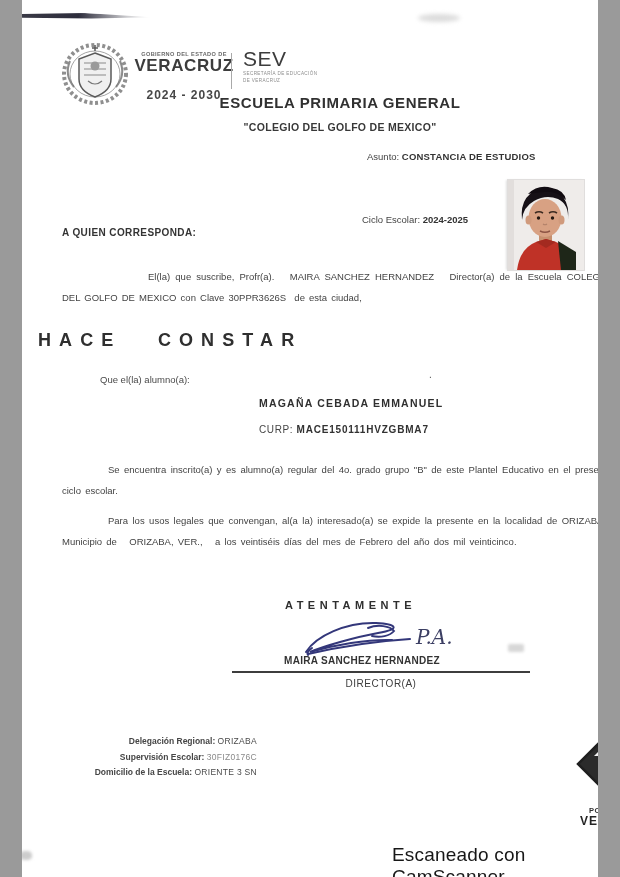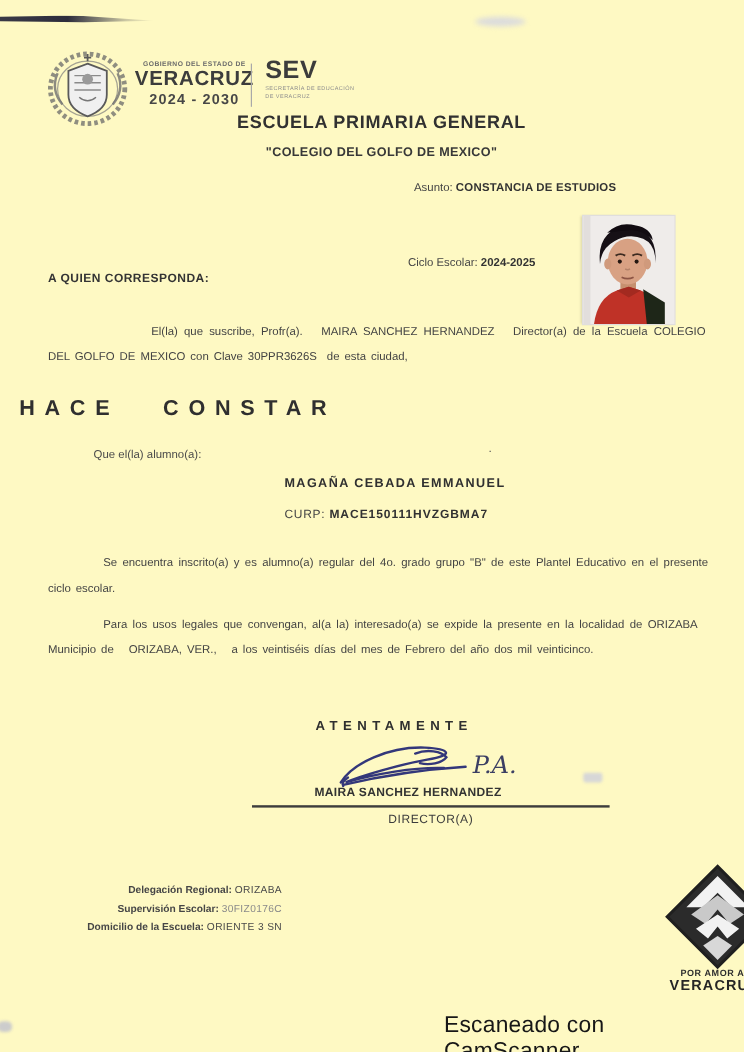--- a/index.html
+++ b/index.html
@@ -1,43 +1,43 @@
 <!DOCTYPE html>
 <html><head>
 <meta charset="utf-8">
 <style>
   * { margin:0; padding:0; box-sizing:border-box; }
   html,body { background:#9a9a9a; }
   body { font-family:"Liberation Sans", sans-serif; }
   .page {
-    position:relative; width:620px; height:877px; margin:0 auto;
-    background:#fef9c3; overflow:hidden; color:#3f3f3f;
+    position:relative; width:576px; height:877px; margin:0 auto;
+    background:#ffffff; overflow:hidden; color:#3f3f3f;
   }
   .abs { position:absolute; }
 
   
   .streak {
     left:-3px; top:13px; width:132px; height:7px;
     background:linear-gradient(95deg,#3a3a46 0%,#2d2d3c 45%,rgba(60,60,72,0.25) 82%,rgba(60,60,72,0) 100%);
     clip-path:polygon(0 35%,50% 0%,100% 42%,55% 78%,0 88%);
     transform:rotate(1.2deg);
   }
   .smudge { left:396px; top:14px; width:42px; height:8px; background:#dcdcdc; border-radius:50%; filter:blur(2px); }
   .corner-mark { left:-2px; top:851px; width:12px; height:9px; background:#cccccc; border-radius:40%; filter:blur(1.5px); }
   .sig-ghost { left:486px; top:644px; width:16px; height:8px; background:#d7d7d7; border-radius:2px; filter:blur(1.5px); }
 
   
   .seal { left:36px; top:41px; }
   .gov { left:112px; top:51px; width:100px; text-align:center; }
   .gov-top { font-size:5.6px; letter-spacing:.4px; color:#6a6a6a; font-weight:bold; }
   .gov-name { font-size:17px; font-weight:bold; color:#3c3c3c; letter-spacing:.6px; line-height:1.05; }
-  .gov-years { font-size:12px; font-weight:bold; color:#474747; letter-spacing:1px; margin-top:1px; }
+  .gov-years { font-size:12px; font-weight:bold; color:#474747; letter-spacing:1px; margin-top:13px; }
   .hdr-divider { left:209px; top:53px; width:1px; height:36px; background:#a9a9a9; }
   .sev { left:221px; top:47px; }
-  .sev-acronym { font-size:21px; font-weight:bold; color:#3c3c3c; letter-spacing:.5px; }
+  .sev-acronym { font-size:21px; font-weight:normal; color:#3c3c3c; letter-spacing:.5px; }
   .sev-sub { font-size:4.6px; color:#8d8d8d; letter-spacing:.4px; line-height:1.5; }
   .school-type { left:16px; top:94px; width:604px; text-align:center; font-size:15px; font-weight:bold; color:#313131; letter-spacing:.6px; }
   .school-name { left:16px; top:121px; width:604px; text-align:center; font-size:10.5px; font-weight:bold; color:#383838; letter-spacing:.3px; }
 
   .subject { left:345px; top:151px; font-size:9.5px; color:#454545; }
   .subject b { color:#333; letter-spacing:.2px; }
   .cycle { left:340px; top:182px; font-size:9.5px; color:#454545;margin-top:32px; }
   .cycle b { color:#333; }
 
   

